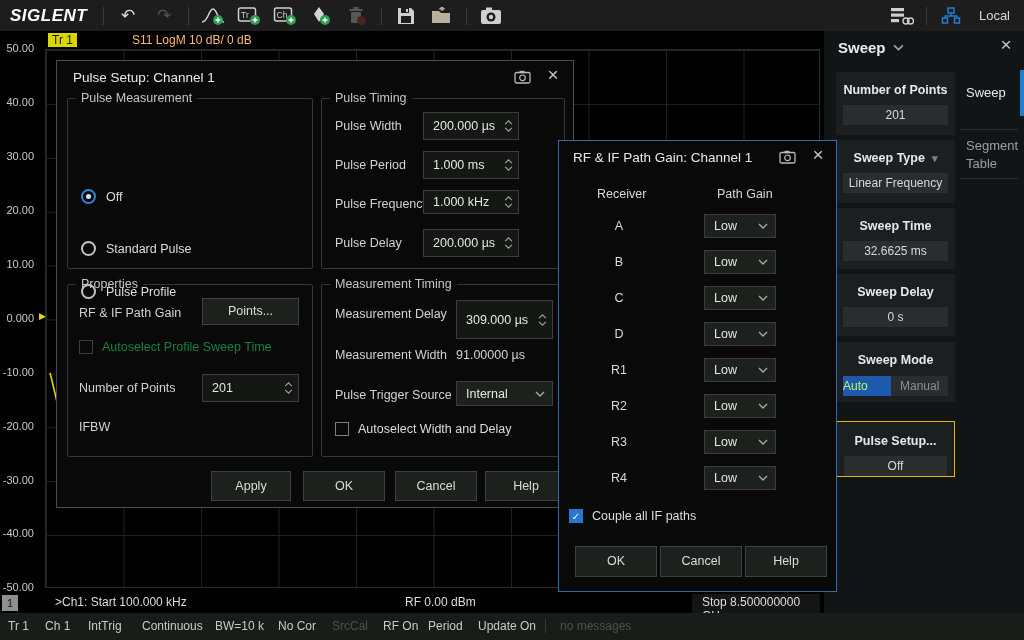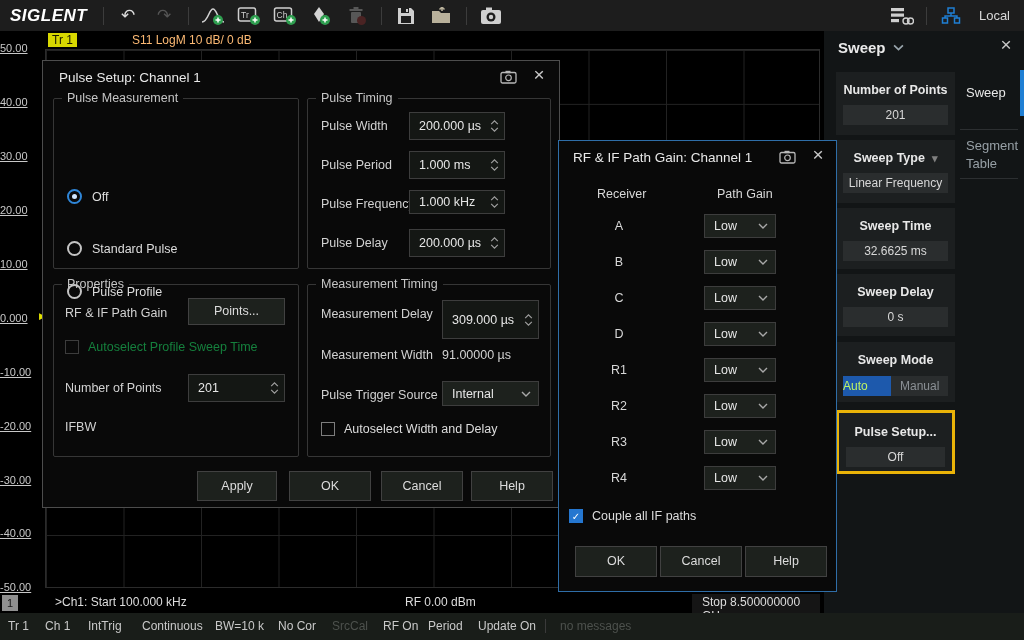--- a/index.html
+++ b/index.html
@@ -21,38 +21,38 @@
   .tb-right { margin-left:auto; display:flex; align-items:center; }
   .local { color:#d8d8d8; font-size:13px; margin:0 14px 0 10px; }
 
   
   .plot { position:absolute; left:45px; top:49px; width:775px; height:539px;
     border:1px solid #2b2b2b;
     background-image:
       linear-gradient(to right, #222 1px, transparent 1px),
       linear-gradient(to bottom, #222 1px, transparent 1px);
     background-size: 77.5px 100%, 100% 53.9px; z-index:0; }
-  .ytick { position:absolute; width:34px; font-size:11px; color:#c8c8c8; z-index:1;text-decoration:underline; }
+  .ytick { position:absolute; width:34px; text-align:right; font-size:11px; color:#c8c8c8; z-index:1; }
   .refmark { position:absolute; left:39px; top:311px; color:#e2e200; font-size:9px; z-index:1; }
   .refmark::after { content:'\25B6'; }
   .trace-hdr { position:absolute; left:48px; top:33px; z-index:2; font-size:12px; display:flex; gap:7px; align-items:center;}
   .tr-chip { background:#d8d800; color:#1b1b00; padding:0 4px; }
   .tr-fmt { color:#fdba74;margin-left:48px; }
   .trace-frag { position:absolute; left:44px; top:372px; z-index:1; }
 
   .statusline { position:absolute; left:0; top:594px; width:820px; height:19px; z-index:2; font-size:12px; color:#dedede;}
   .ch-badge { position:absolute; left:2px; top:1px; width:16px; height:16px; background:#8f8f8f;
     color:#161616; font-size:11px; text-align:center; line-height:16px; }
   .sl-left { position:absolute; left:55px; top:1px; }
   .sl-mid { position:absolute; left:405px; top:1px; }
   .sl-right { position:absolute; left:692px; top:0; background:#151515; padding:1px 10px; }
 
   
   .dialog { position:absolute; background:#090909; }
-  .dlg-pulse { left:42px; top:60px; width:518px; height:448px; border:1px solid #4d4d4d; z-index:5; }
+  .dlg-pulse { left:56px; top:60px; width:518px; height:448px; border:1px solid #4d4d4d; z-index:5; }
   .dlg-gain  { left:558px; top:140px; width:279px; height:452px; border:1px solid #2f6ea8; z-index:10; }
   .dlg-title { position:absolute; left:16px; top:9px; font-size:13.5px; color:#e8e8e8; }
   .cam-ico { position:absolute; top:9px; }
   .xbtn { position:absolute; top:3px; width:20px; height:22px; color:#c8c8c8; font-size:19px;
     text-align:center; line-height:22px; }
   .xbtn::after { content:'\00D7'; }
 
   fieldset { position:absolute; border:1px solid #363636; border-radius:2px; margin:0; padding:0; }
   legend { font-size:12.5px; color:#c6c6c6; margin-left:8px; padding:0 5px; }
   .flabel { position:absolute; color:#d2d2d2; font-size:12.5px; }
@@ -517,21 +517,21 @@
     <div class="side-label">Sweep Delay</div>
     <div class="side-val">0 s</div>
   </div>
   <div class="side-sec" style="top:311px; height:60px">
     <div class="side-label">Sweep Mode</div>
     <div class="toggle">
       <span class="tg-auto">Auto</span>
       <span class="tg-manual">Manual</span>
     </div>
   </div>
-  <div class="side-sec" style="top:379px; height:64px; border:3px solid #eab308">
+  <div class="side-sec" style="top:390px; height:56px; border:1px solid #eab308">
     <div class="side-label" style="padding-top:12px">Pulse Setup...</div>
     <div class="side-val">Off</div>
   </div>
 </div>
 
 <div class="statusbar">
   <span class="sb-item" style="left:8px">Tr 1</span>
   <span class="sb-item" style="left:45px">Ch 1</span>
   <span class="sb-item" style="left:88px">IntTrig</span>
   <span class="sb-item" style="left:142px">Continuous</span>

